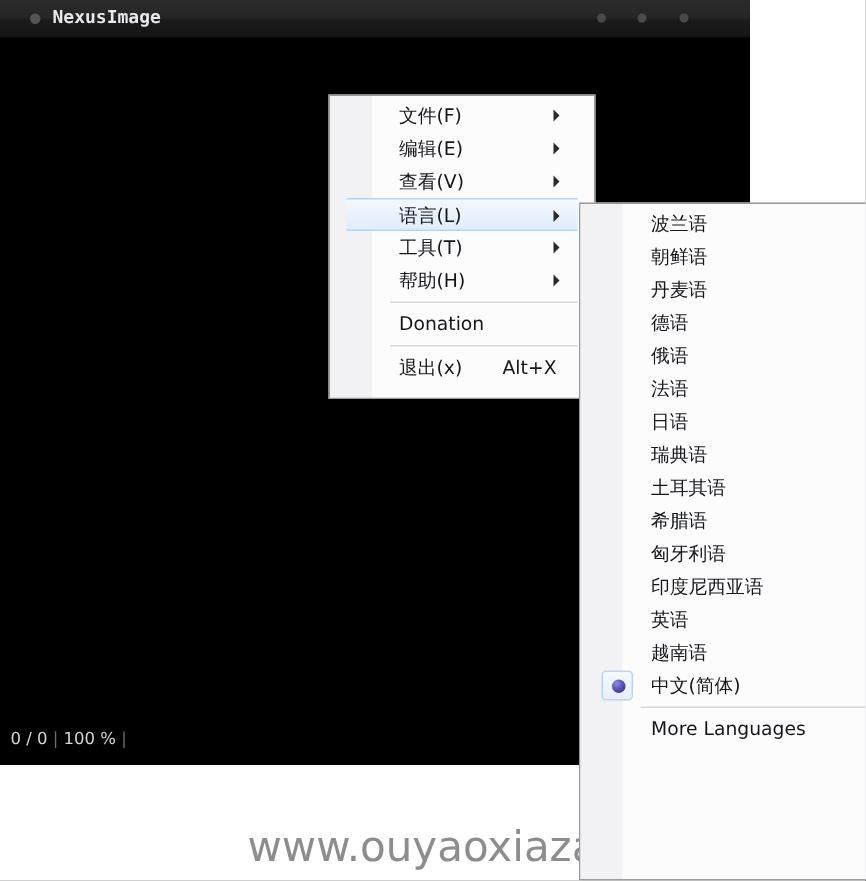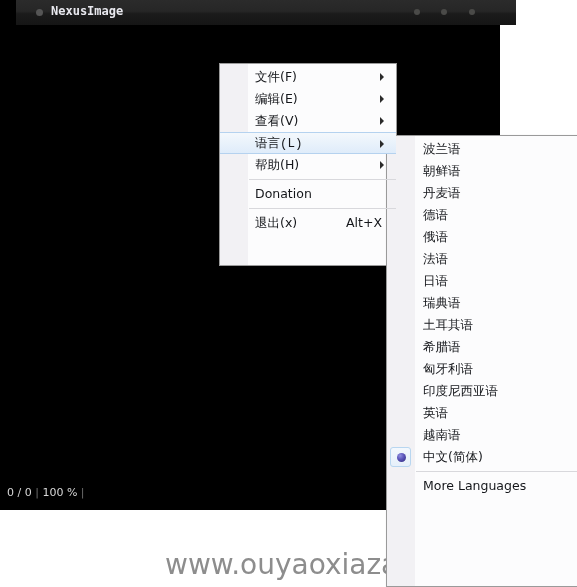--- a/index.html
+++ b/index.html
@@ -22,21 +22,21 @@
   .app-window {
     position: absolute;
     left: 0;
     top: 0;
     width: 500px;
     height: 504px;
     background: #000000;
   }
   .titlebar {
     position: absolute;
-    left: 16px; top: 0;
+    left: 0; top: 0;
     width: 500px;
     height: 25px;
     background: linear-gradient(to bottom, #2b2b2b 0%, #262626 45%, #1b1b1b 55%, #151515 100%);
   }
   .title-dot {
     position: absolute;
     left: 20px; top: 9px;
     width: 7px; height: 7px;
     border-radius: 50%;
     background: #555555;
@@ -125,21 +125,21 @@
     background: #f2f1f4;
   }
   .menu-body {
     position: absolute;
     top: 0; right: 0; bottom: 0;
     background: #fcfcfd;
   }
   .menu-list {
     position: relative;
     z-index: 2;
-    padding: 2px 0;
+    padding: 2px 11px;
   }
   .menu-item {
     position: relative;
     height: 22px;
     line-height: 22px;
     font-size: 12.5px;
     color: #14161a;
     white-space: nowrap;
     box-sizing: border-box;
   }
@@ -161,21 +161,20 @@
     top: 7px;
     width: 0; height: 0;
     border-left: 4px solid #2a2a2a;
     border-top: 4px solid transparent;
     border-bottom: 4px solid transparent;
   }
   .menu-item.highlight {
     background: linear-gradient(to bottom, #f4f8fc 0%, #e9f2fb 50%, #dfecfa 100%);
     border-top: 1px solid #b5d2ef;
     border-bottom: 1px solid #b5d2ef;
-    font-family: Liberation Mono, monospace;
   }
   .menu-sep {
     height: 1px;
     background: #d8d8dc;
     margin: 3px 0;
   }
 
   
   #main-menu {
     left: 219px;
@@ -265,20 +264,24 @@
         </div>
         <div class="menu-item">
           <span class="label">查看(V)</span>
           <span class="arrow"></span>
         </div>
         <div class="menu-item highlight">
           <span class="label">语言(L)</span>
           <span class="arrow"></span>
         </div>
         <div class="menu-item">
+          <span class="label">工具(T)</span>
+          <span class="arrow"></span>
+        </div>
+        <div class="menu-item">
           <span class="label">帮助(H)</span>
           <span class="arrow"></span>
         </div>
         <div class="menu-sep"></div>
         <div class="menu-item">
           <span class="label">Donation</span>
         </div>
         <div class="menu-sep"></div>
         <div class="menu-item">
           <span class="label">退出(x)</span>

